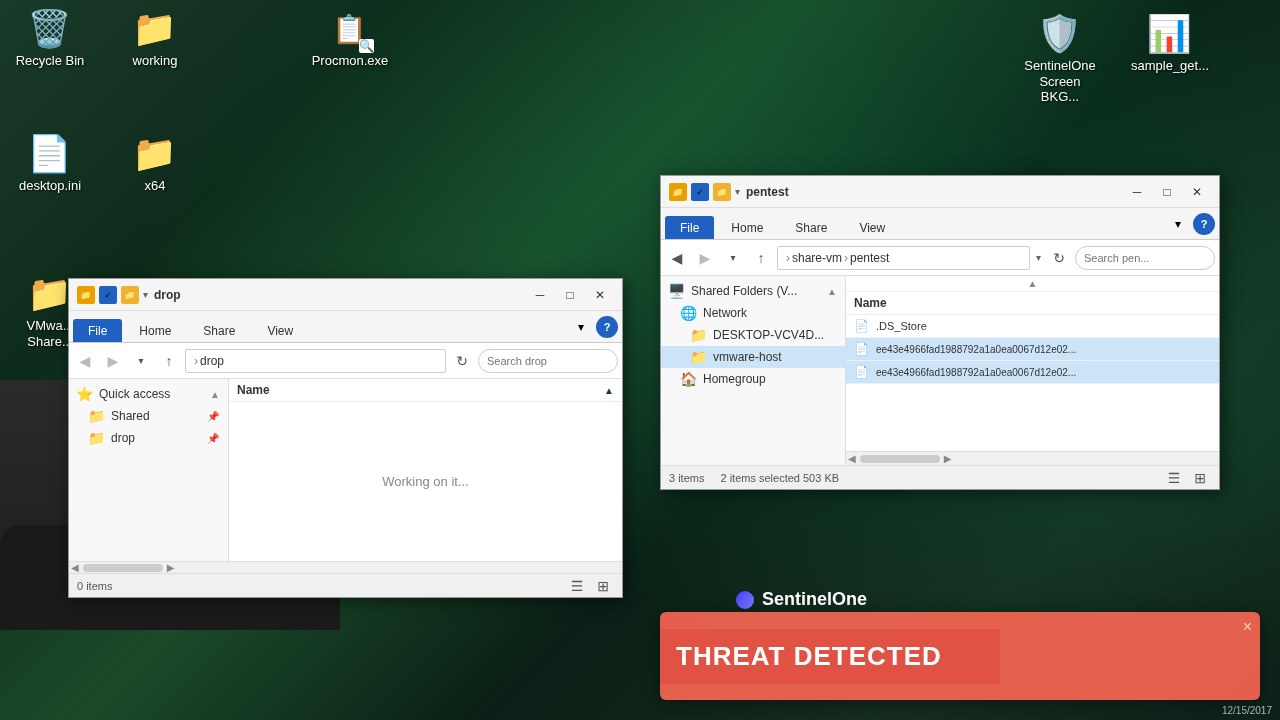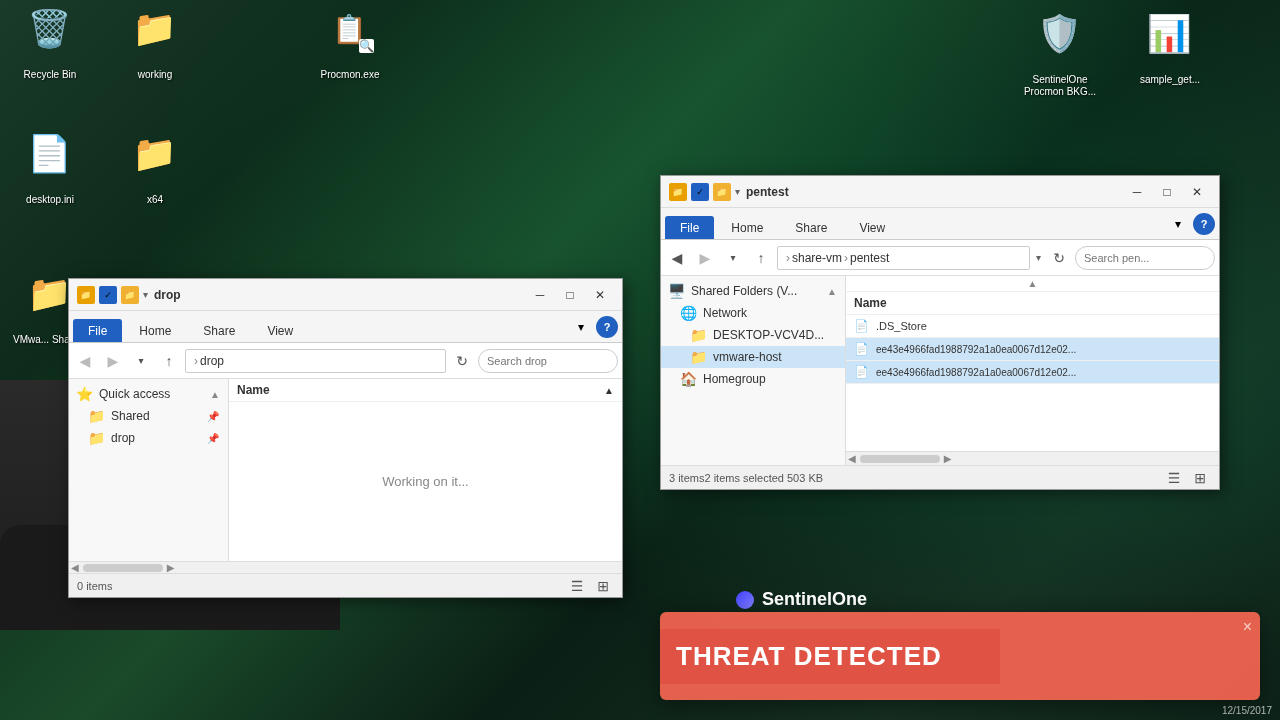--- a/index.html
+++ b/index.html
@@ -42,24 +42,24 @@
     .desktop-icon .icon-img {
       width: 48px;
       height: 48px;
       display: flex;
       align-items: center;
       justify-content: center;
       font-size: 36px;
     }
     .desktop-icon .icon-label {
       color: white;
-      font-size: 10px;
+      font-size: 13px;
       text-align: center;
       text-shadow: 1px 1px 2px rgba(0,0,0,0.9);
-      margin-top: 16px;
+      margin-top: 0;
       line-height: 1.2;
     }
 
     
     .recycle-bin-icon { left: 10px; top: 5px; }
     .working-icon { left: 115px; top: 5px; }
     .procmon-icon { left: 310px; top: 5px; }
     .desktop-ini-icon { left: 10px; top: 130px; }
     .x64-icon { left: 115px; top: 130px; }
     .vmware-icon { left: 10px; top: 270px; }
@@ -535,21 +535,21 @@
     <div class="icon-label">x64</div>
   </div>
 
   <div class="desktop-icon vmware-icon">
     <div class="icon-img">📁</div>
     <div class="icon-label">VMwa... Share...</div>
   </div>
 
   <div class="desktop-icon sentinelone-icon">
     <div class="icon-img">🛡️</div>
-    <div class="icon-label">SentinelOne Procmon BKG...</div>
+    <div class="icon-label">SentinelOne Screen BKG...</div>
   </div>
 
   <div class="desktop-icon sample-icon">
     <div class="icon-img">📊</div>
     <div class="icon-label">sample_get...</div>
   </div>
 
   <div class="desktop-icon pic-icon">
     <div class="icon-img">📁</div>
     <div class="icon-label">pic</div>
@@ -739,21 +739,21 @@
         <div style="height:14px;background:#f0f0f0;border-top:1px solid #ddd;display:flex;align-items:center;padding:0 2px;">
           <span style="font-size:10px;color:#888;cursor:pointer;">◀</span>
           <div style="width:80px;height:8px;background:#ccc;border-radius:4px;margin:0 4px;"></div>
           <span style="font-size:10px;color:#888;cursor:pointer;">▶</span>
         </div>
       </div>
     </div>
 
     <div class="status-bar">
       <span>3 items</span>
-      <span style="">2 items selected  503 KB</span>
+      <span style="margin-left:16px;">2 items selected  503 KB</span>
       <div class="status-right">
         <div class="view-btn">☰</div>
         <div class="view-btn">⊞</div>
       </div>
     </div>
   </div>
 
   <div class="webcam">
     <div class="webcam-person">
 

